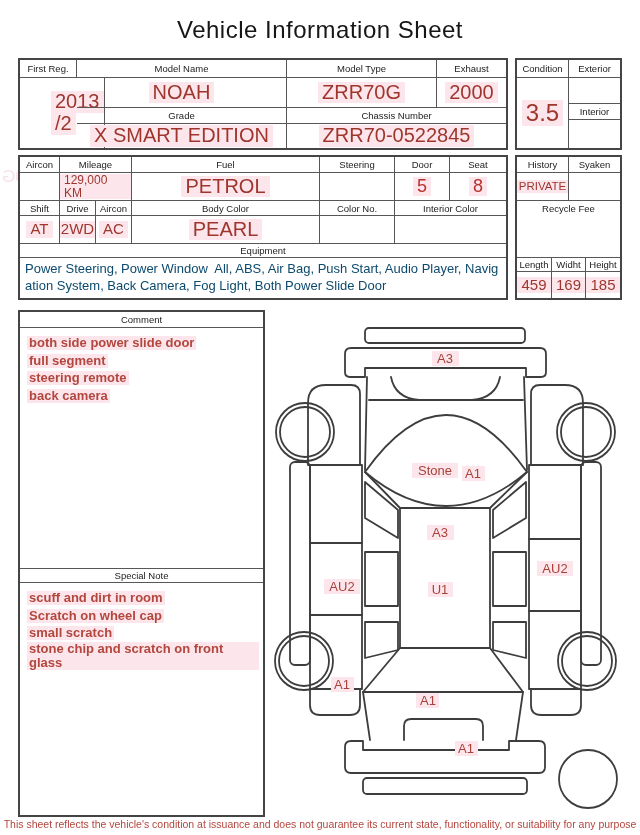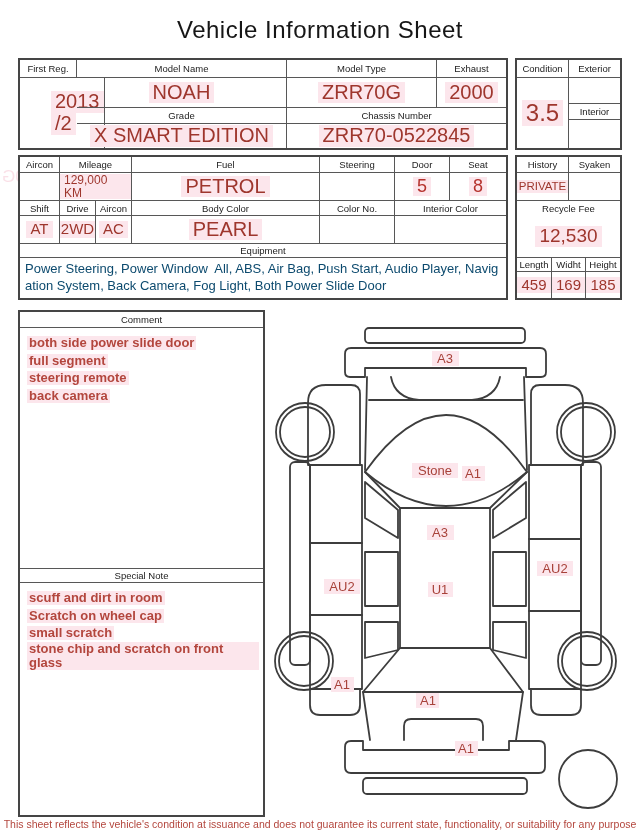--- a/index.html
+++ b/index.html
@@ -141,23 +141,20 @@
   </div>
 
   <div class="box" style="left:515px;top:155px;width:107px;height:145px;">
     <div class="c hdr br bb" style="left:0;top:0;width:52px;height:16px;">History</div>
     <div class="c hdr bb" style="left:52px;top:0;width:51px;height:16px;">Syaken</div>
     <div class="c br red v11" style="left:0;top:16px;width:52px;height:27px;">
         <span class="hl">PRIVATE</span>
       </div>
     <div class="c" style="left:52px;top:16px;width:51px;height:27px;"></div>
     <div class="c hdr bt" style="left:0;top:43px;width:103px;height:16px;">Recycle Fee</div>
-    <div class="c red v19" style="left:0;top:59px;width:103px;height:41px;">
-        <span class="hl">12,530</span>
-      </div>
     <div class="c hdr br bt bb" style="left:0;top:100px;width:35px;height:15px;">Length</div>
     <div class="c hdr br bt bb" style="left:35px;top:100px;width:34px;height:15px;">Widht</div>
     <div class="c hdr bt bb" style="left:69px;top:100px;width:34px;height:15px;">Height</div>
     <div class="c br red v15" style="left:0;top:115px;width:35px;height:26px;">
         <span class="hl">459</span>
       </div>
     <div class="c br red v15" style="left:35px;top:115px;width:34px;height:26px;">
         <span class="hl">169</span>
       </div>
     <div class="c red v15" style="left:69px;top:115px;width:34px;height:26px;">

